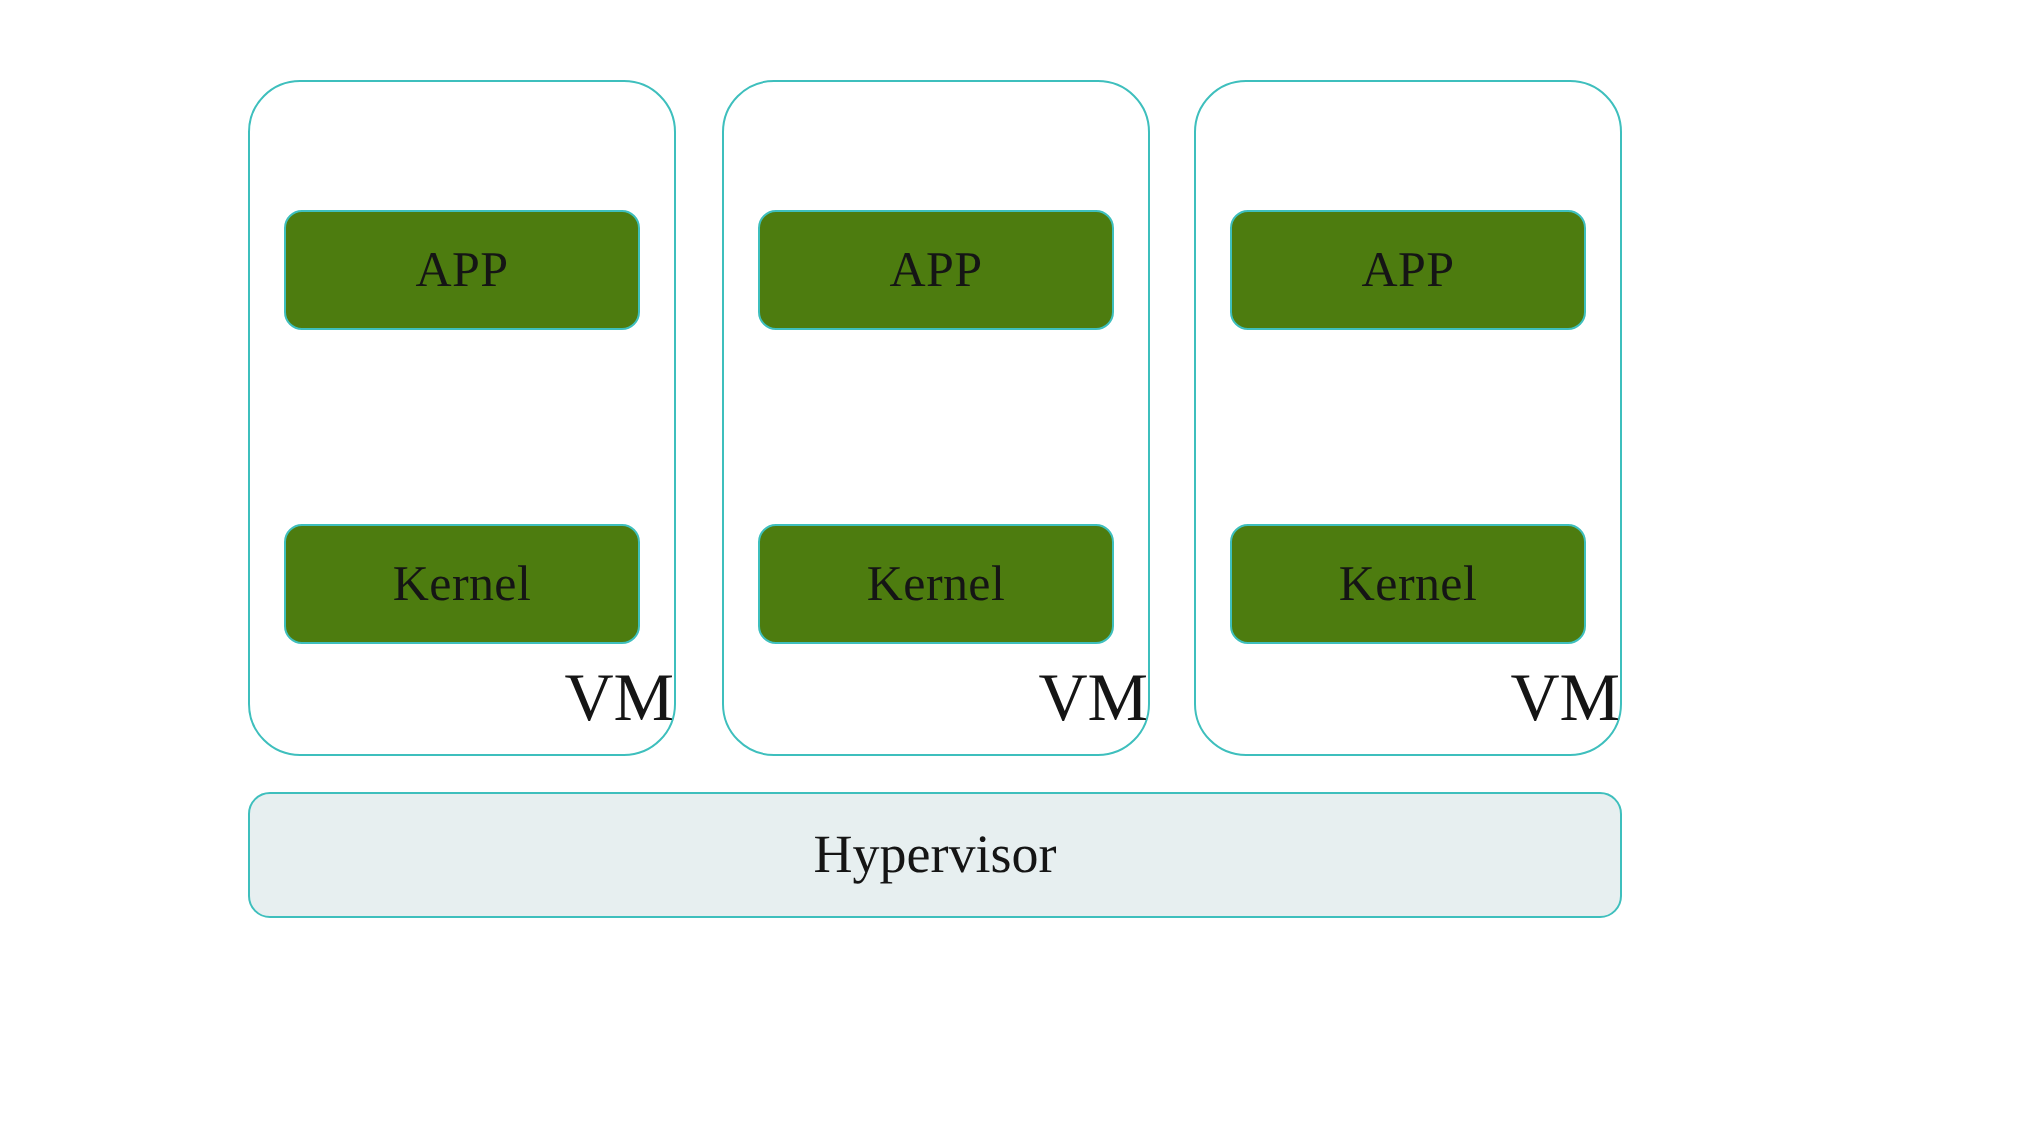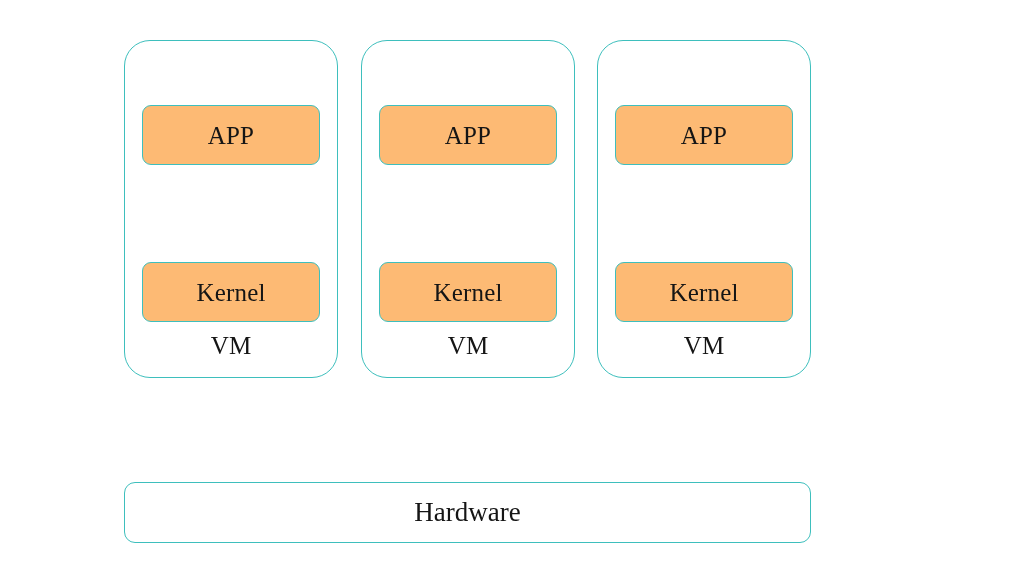--- a/index.html
+++ b/index.html
@@ -40,43 +40,43 @@
 
   
   .inner-box {
     position: absolute;
     left: 17px;
     width: 178px;
     height: 60px;
     box-sizing: border-box;
     border: 1.5px solid #3ebfbd;
     border-radius: 9px;
-    background: #fdba74;
+    background: #4d7c0f;
     display: flex;
     align-items: center;
     justify-content: center;
   }
   .app-box    { top: 64px; }
   .kernel-box { top: 221px; align-items: center; }
 
   .inner-label {
     font-size: 25px;
     line-height: 1;
     color: #151515;
     letter-spacing: 0.2px;
   }
 
   
   .vm-caption {
     position: absolute;
     top: 292px;
     left: 0;
     width: 100%;
-    text-align: center;
-    font-size: 25px;
+    text-align: right;
+    font-size: 34px;
     line-height: 1;
     color: #151515;
   }
 
   
   .layer-bar {
     position: absolute;
     left: 124px;
     width: 687px;
     box-sizing: border-box;
@@ -130,18 +130,18 @@
   <div class="vm-box vm-3">
     <div class="inner-box app-box">
       <span class="inner-label">APP</span>
     </div>
     <div class="inner-box kernel-box">
       <span class="inner-label">Kernel</span>
     </div>
     <div class="vm-caption">VM</div>
   </div>
 
+  <div class="layer-bar hypervisor-bar">
+    <span class="layer-label">Hypervisor</span>
+  </div>
 
-  <div class="layer-bar hardware-bar">
-    <span class="layer-label">Hardware</span>
-  </div>
 
 </div>
 
 </body></html>

